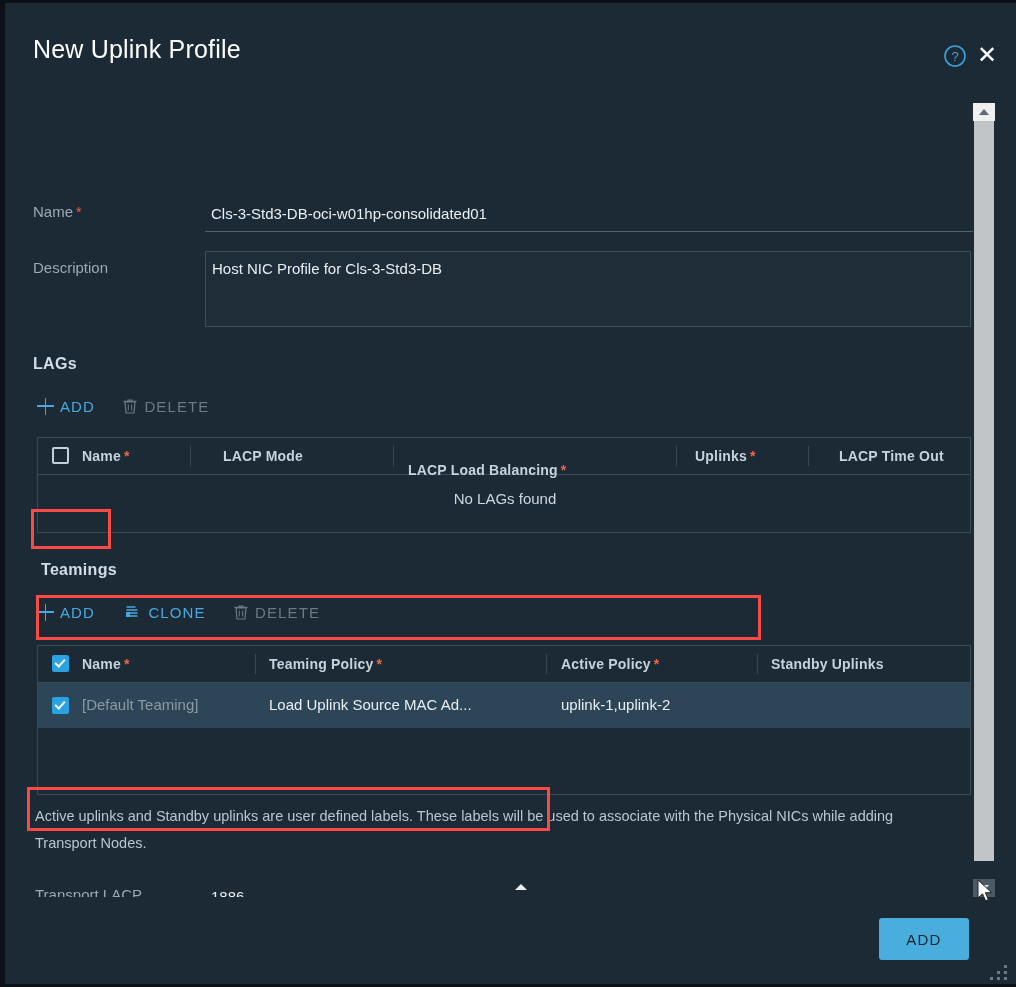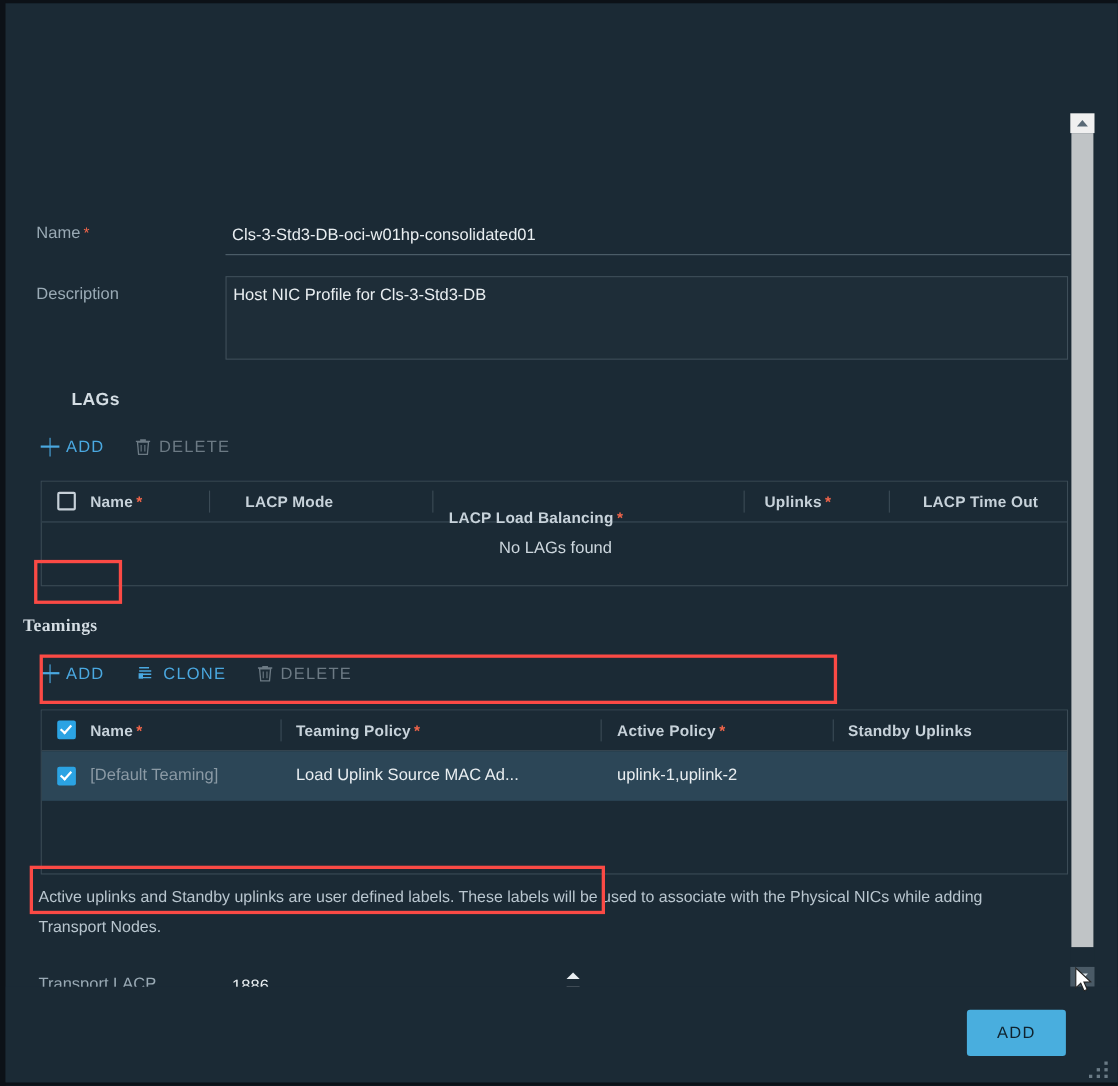--- a/index.html
+++ b/index.html
@@ -57,22 +57,22 @@
     background:#1e2d38;border:1px solid #3e4e59;box-sizing:border-box;
   }
   #desc-text{
     position:absolute;left:6px;top:7px;right:4px;
     color:#e9eef1;font-size:15px;line-height:20px;
   }
   
   .section-h{
     position:absolute;color:#d4dde3;font-size:16px;font-weight:600;letter-spacing:.3px;
   }
-  #lags-h{left:28px;top:264px;margin-left:32px;}
-  #teamings-h{left:16px;top:470px;font-family:Liberation Serif, serif;}
+  #lags-h{left:28px;top:264px;}
+  #teamings-h{left:36px;top:470px;}
   
   .actionbar{position:absolute;height:28px;}
   .act{
     display:inline-flex;align-items:center;gap:5px;
     font-size:15px;letter-spacing:1.1px;cursor:pointer;margin-right:22px;
     color:#4aa8e0;
   }
   .act.disabled{color:#6c7a84;cursor:default;}
   .act .glyph{display:inline-block;width:18px;height:18px;position:relative;}
   #lags-actions{left:32px;top:306px;}
@@ -204,20 +204,32 @@
   #grip{position:absolute;left:985px;top:962px;width:22px;height:18px;}
   #grip i{position:absolute;width:3px;height:3px;background:#6a7b86;}
   
   #cursor{position:absolute;left:972px;top:876px;width:18px;height:26px;}
 </style>
 </head>
 <body>
 
 <div id="app">
 
+  <div id="titlebar">
+    <div id="dlg-title">New Uplink Profile</div>
+
+    <div id="help-icon">
+      <svg width="24" height="24" viewBox="0 0 24 24">
+        <circle cx="12" cy="12" r="10" fill="none" stroke="#3fa0dd" stroke-width="1.6"></circle>
+        <text x="12" y="17" text-anchor="middle" font-size="13" fill="#3fa0dd" font-family="Liberation Sans, sans-serif">?</text>
+      </svg>
+    </div>
+
+    <div id="close-icon">✕</div>
+  </div>
 
   <div id="scrollbody">
 
     <div id="name-label" class="flabel"><span>Name</span><span class="req">*</span></div>
     <input id="name-input" class="finput" value="Cls-3-Std3-DB-oci-w01hp-consolidated01" style="">
 
     <div id="desc-label" class="flabel">Description</div>
     <div id="desc-box">
       <div id="desc-text">Host NIC Profile for Cls-3-Std3-DB</div>
     </div>

